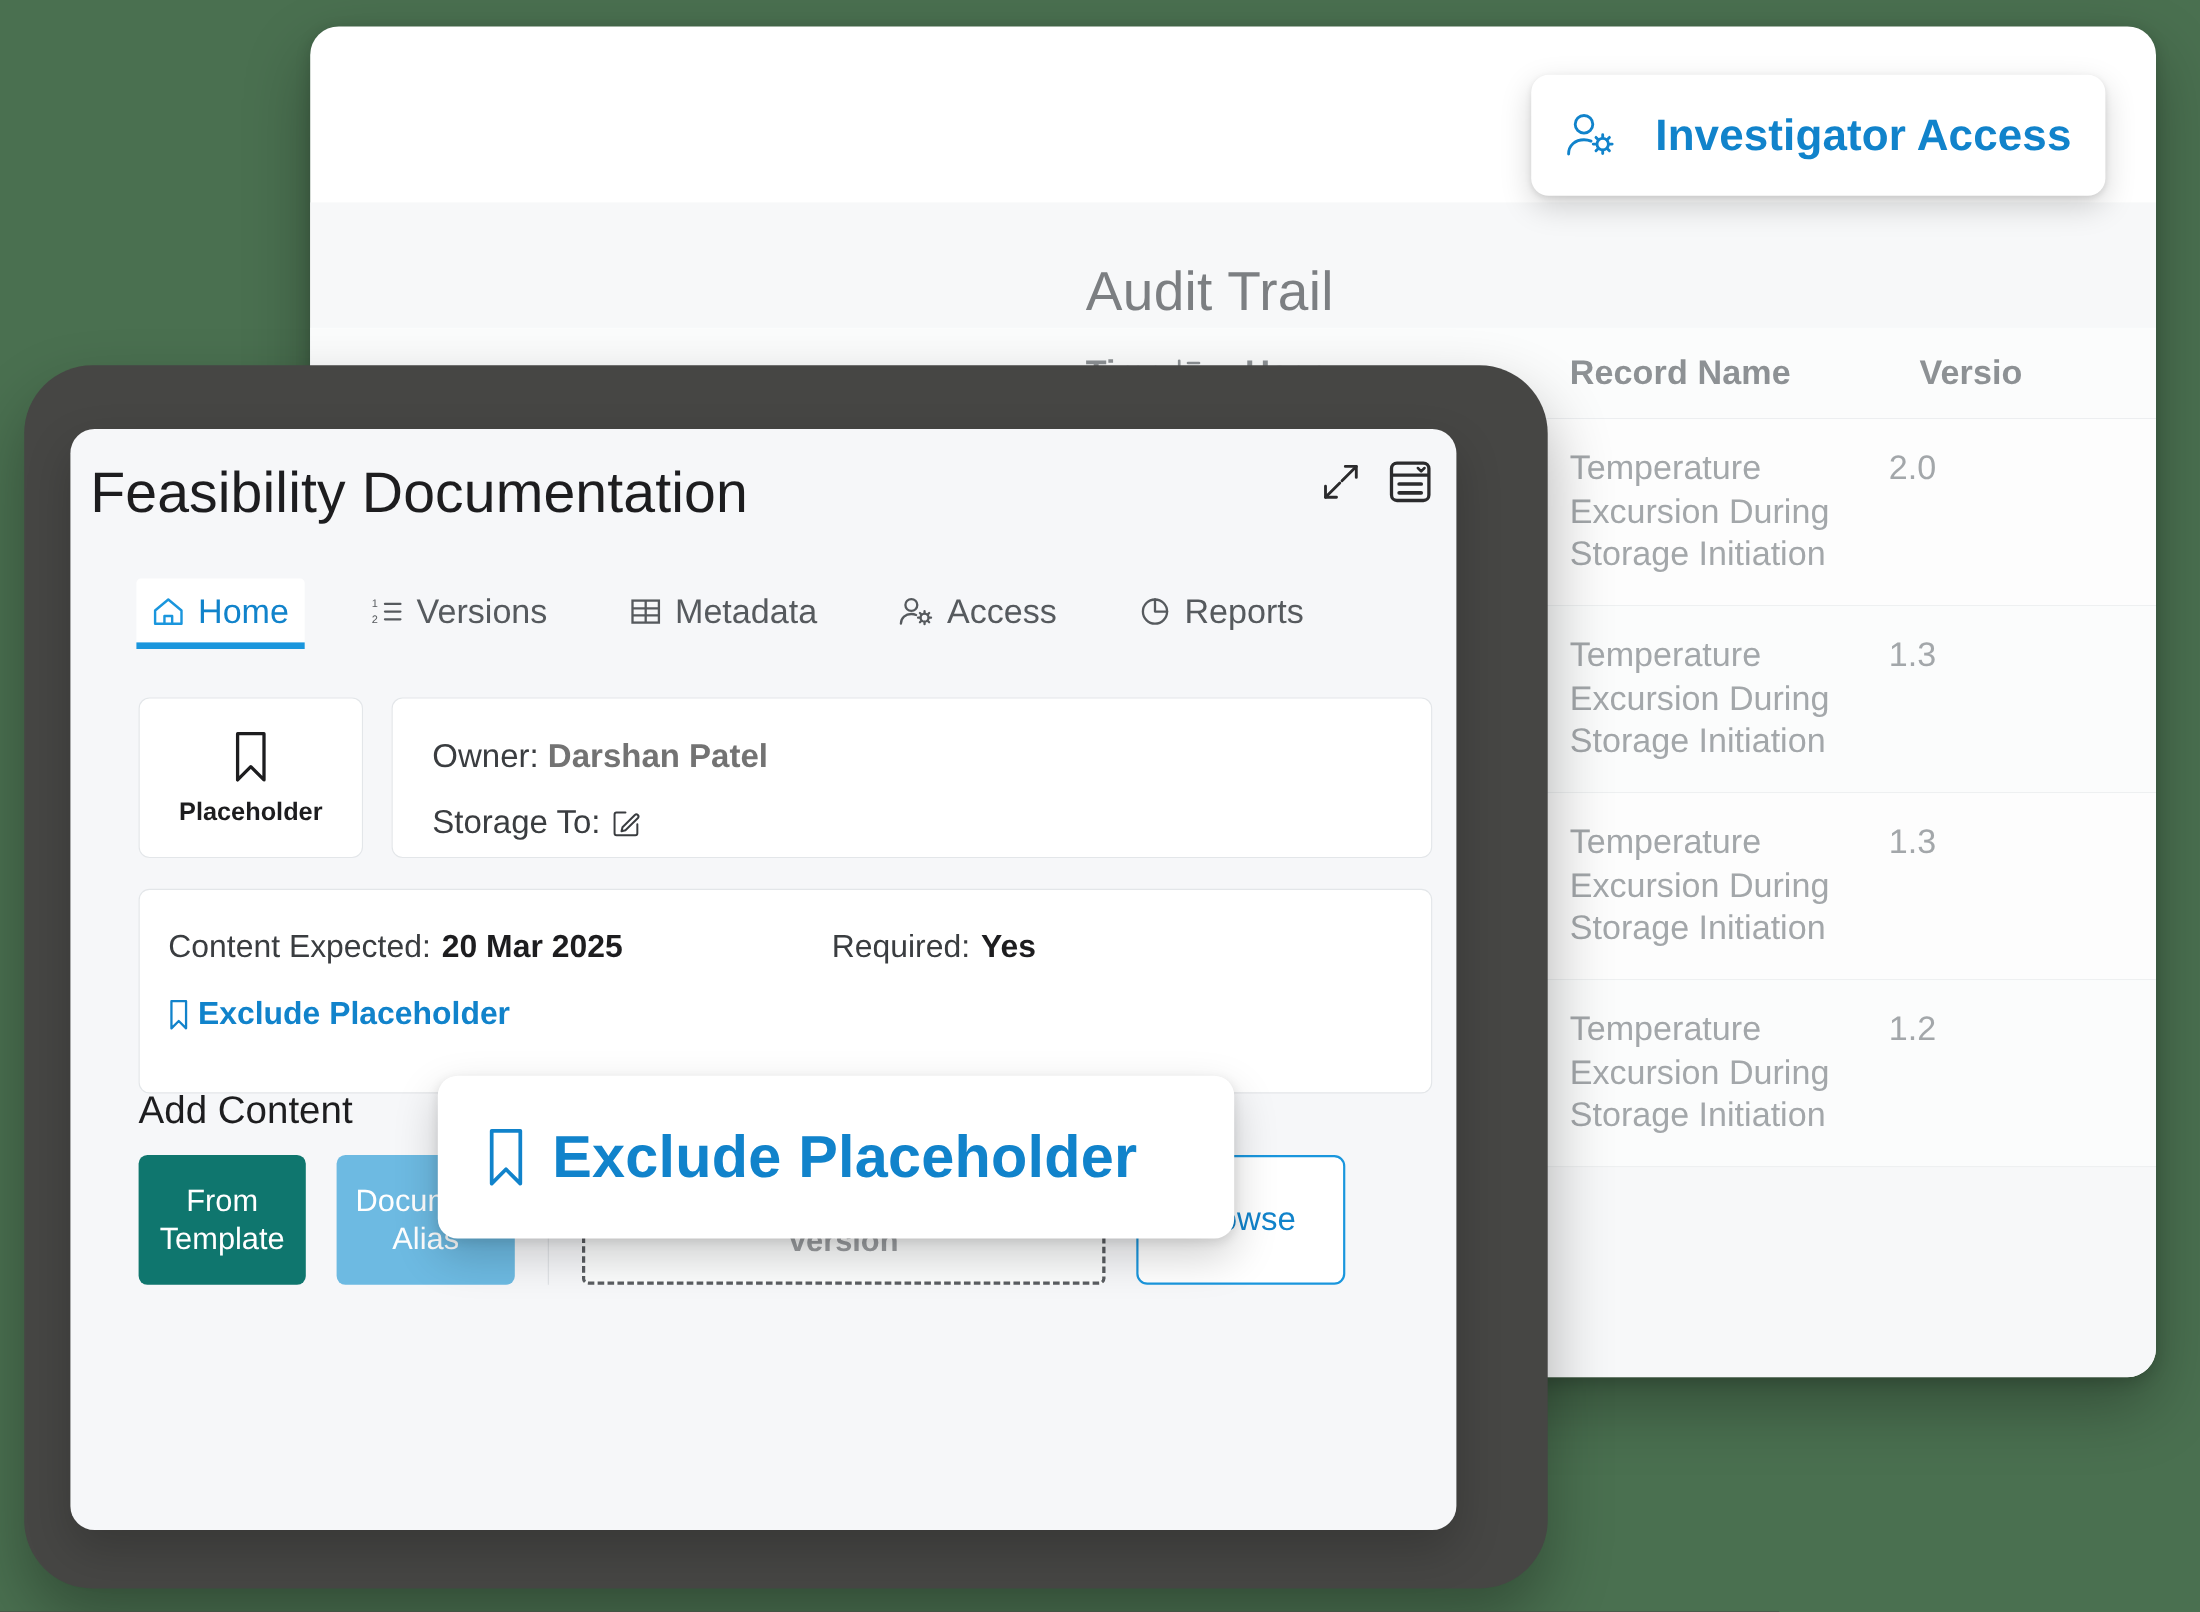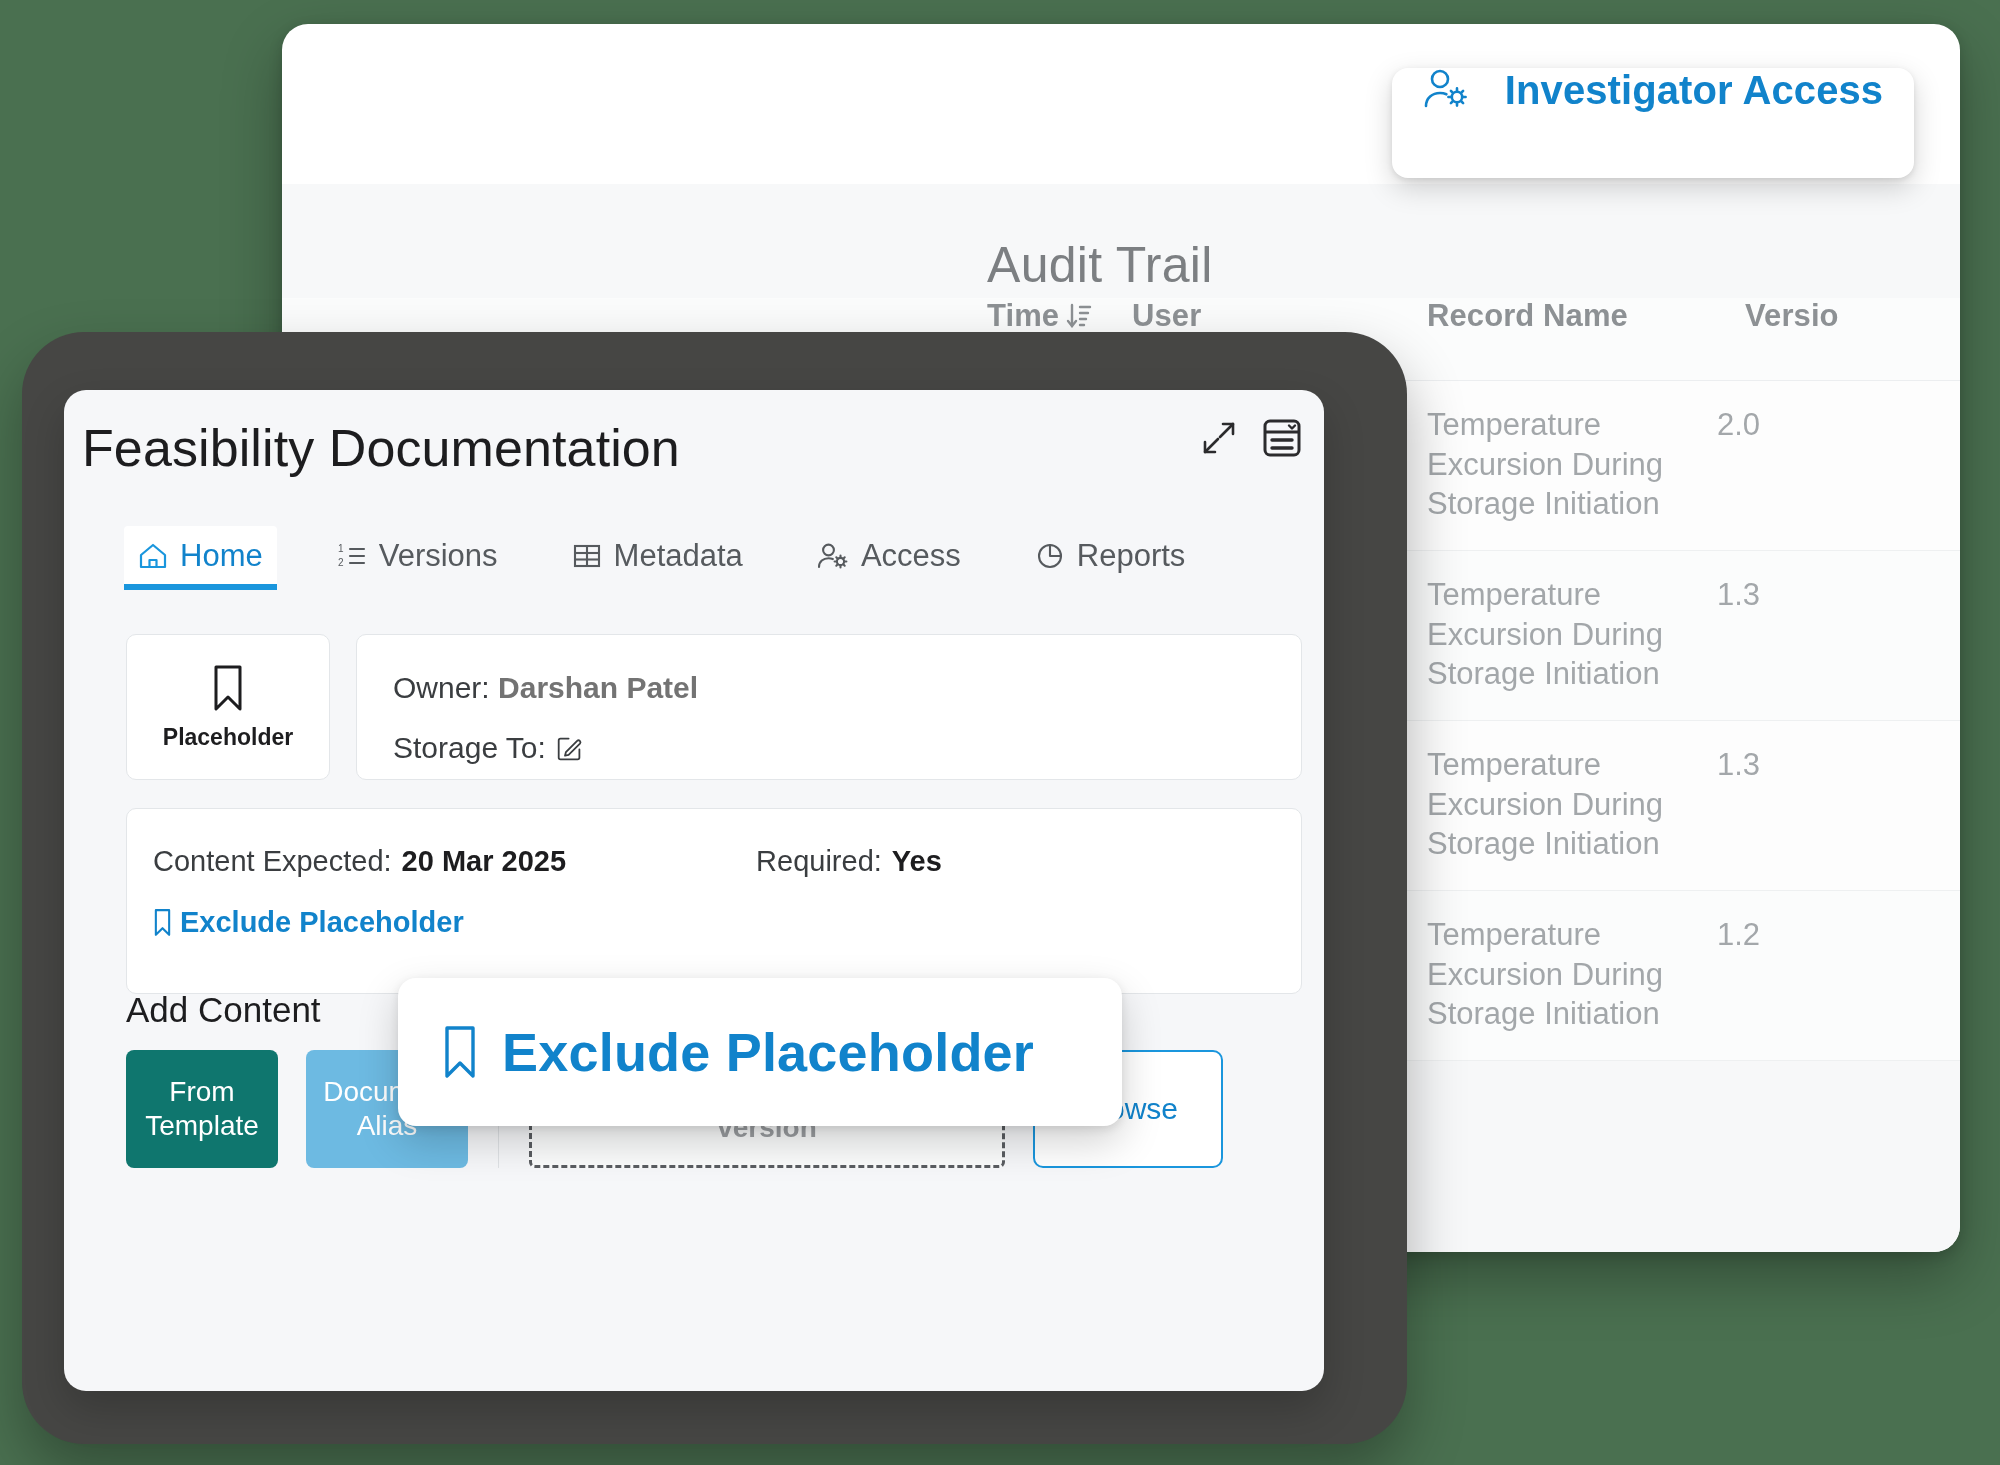--- a/index.html
+++ b/index.html
@@ -33,21 +33,21 @@
   }
   .app-body{
     position:absolute;left:0;top:160px;right:0;bottom:0;background:#f7f8f9;
   }
   .audit-title{
     position:absolute;left:705px;top:52px;
     font-size:50px;color:#7c7f82;font-weight:400;letter-spacing:.3px;
   }
   .audit-table{position:absolute;left:0;top:114px;right:0;bottom:0;}
   .audit-head{
-    display:flex;align-items:flex-start;height:82px;background:#fbfcfc;
+    display:flex;align-items:center;height:82px;background:#fbfcfc;
     border-bottom:1px solid #eceef0;padding-left:705px;
   }
   .audit-head .th{
     font-size:31px;color:#8d9194;font-weight:700;letter-spacing:.1px;
     display:flex;align-items:center;gap:7px;
   }
   .th.c-time{width:145px;}
   .th.c-user{width:295px;}
   .th.c-record{width:290px;}
   .th.c-version{width:160px;margin-left:28px;}
@@ -64,21 +64,21 @@
   .td.c-time{width:145px;}
   .td.c-user{width:295px;}
   .td.c-record{width:290px;}
   .td.c-version{width:160px;}
 
   
   .investigator-access{
     position:absolute;left:1392px;top:68px;width:522px;height:110px;
     background:#fff;border-radius:16px;
     box-shadow:0 10px 28px rgba(0,0,0,.17), 0 2px 6px rgba(0,0,0,.10);
-    display:flex;justify-content:center;gap:36px;
+    display:flex;align-items:center;justify-content:center;gap:36px;
     z-index:30;
   }
   .investigator-access .label{
     font-size:40px;font-weight:700;color:#1183cb;letter-spacing:.1px;
   }
 
   
   .device-bezel{
     position:absolute;left:22px;top:332px;width:1385px;height:1112px;
     background:#464644;border-radius:62px;

